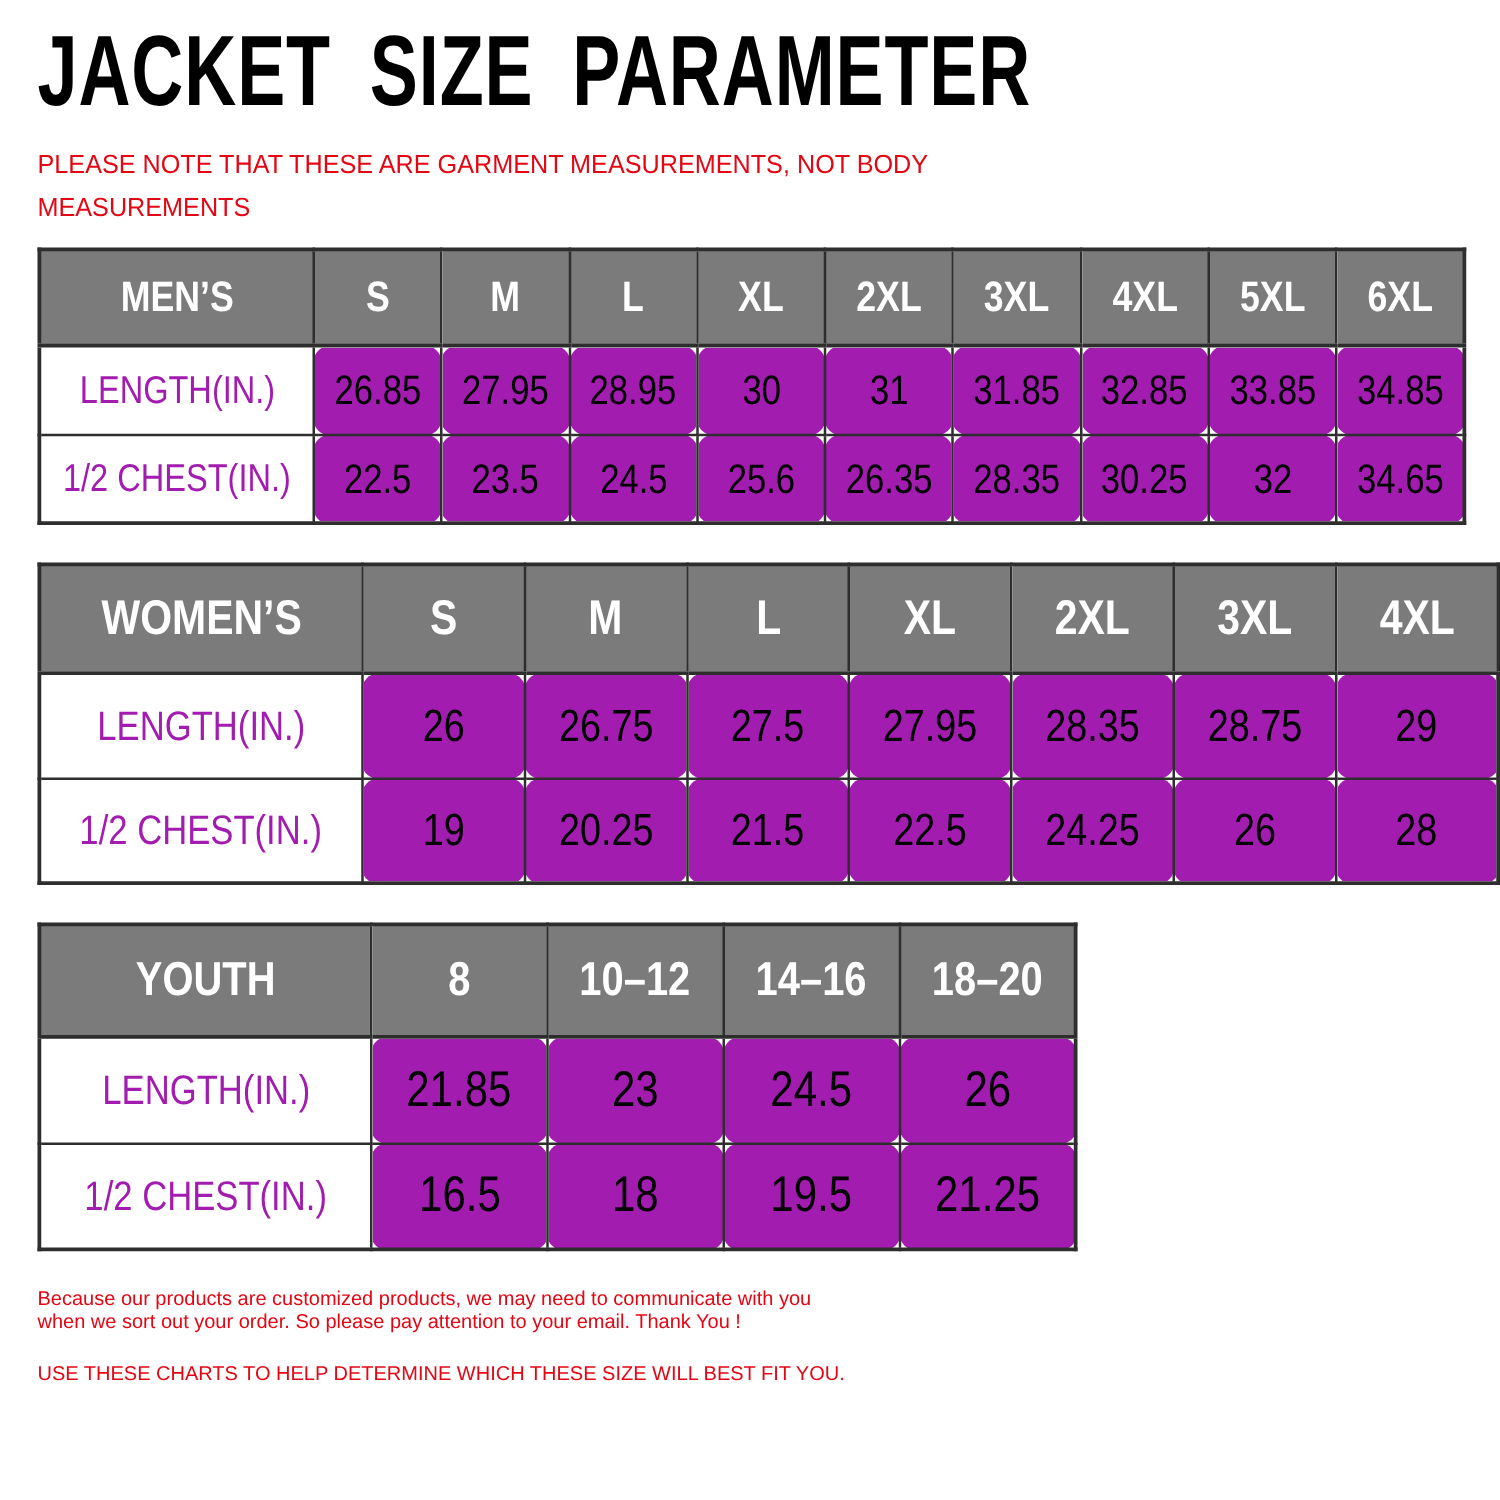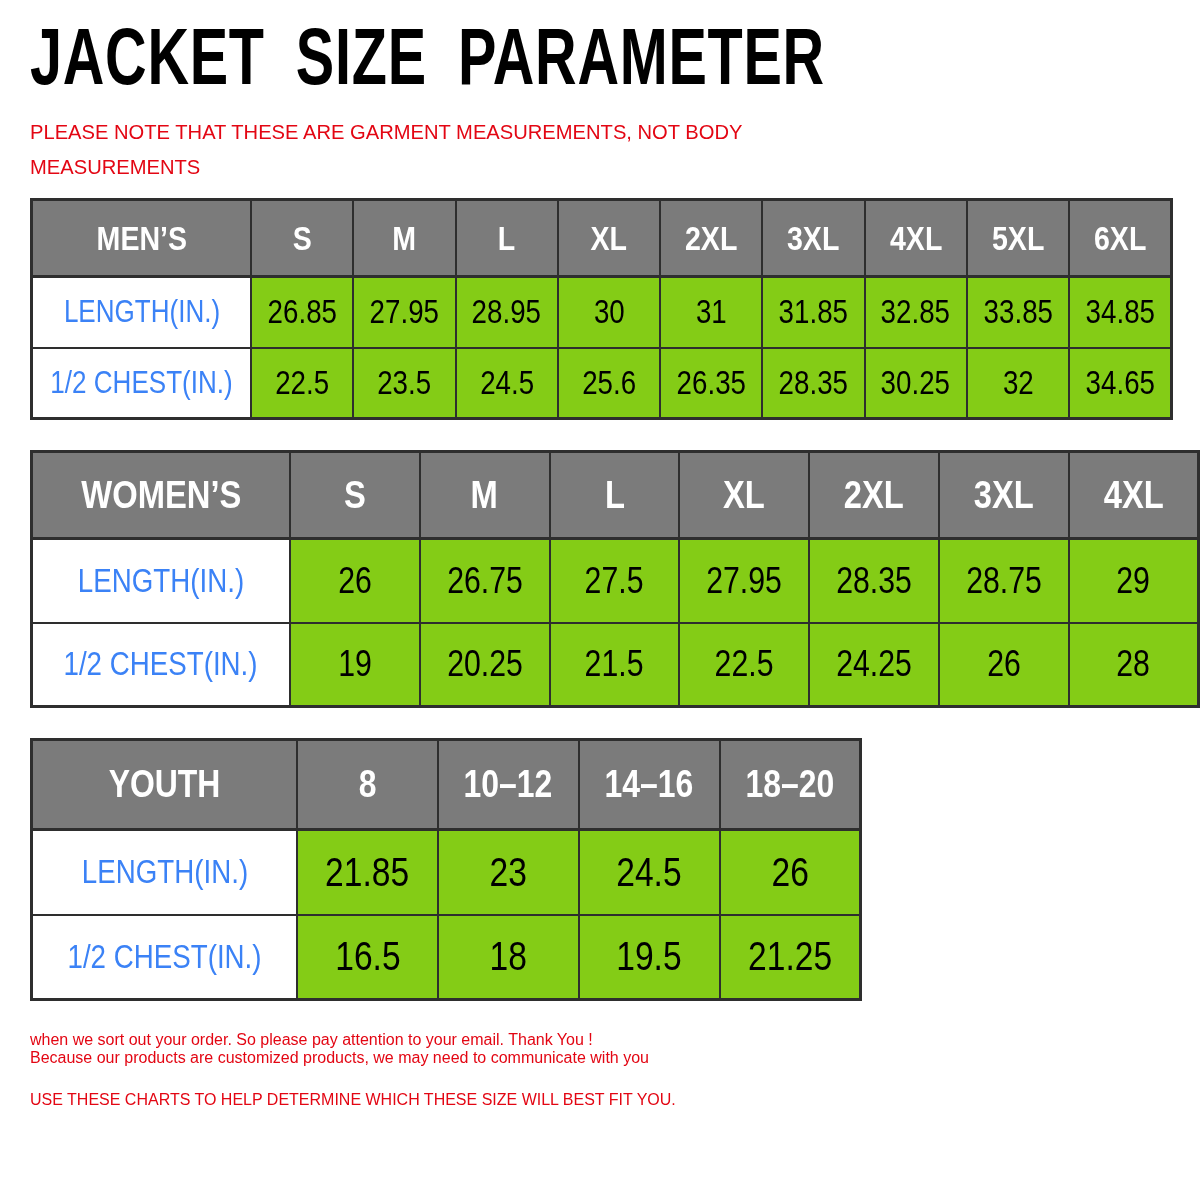--- a/index.html
+++ b/index.html
@@ -60,26 +60,27 @@
     white-space: nowrap;
   }
   table.size-table thead th {
     background: #7b7b7b;
     color: #ffffff;
     font-weight: bold;
     border-bottom: 3px solid #2e2e2e;
   }
   table.size-table tbody th {
     background: #ffffff;
-    color: #3b82f6;
+    color: #a21caf;
     font-weight: normal;
   }
   table.size-table td {
-    background: #84cc16;
+    background: #a21caf;
     color: #000000;
+    border-radius: 12px;
   }
   .cellval {
     display: inline-block;
     transform: scaleX(0.84);
     transform-origin: center center;
   }
   
   table.mens { width: 1143px; margin-top: 14px; }
   table.mens thead tr { height: 77px; }
   table.mens tbody tr { height: 71px; }
@@ -235,22 +236,22 @@
           <td><span class="cellval">18</span></td>
           <td><span class="cellval">19.5</span></td>
           <td><span class="cellval">21.25</span></td>
         </tr>
       </tbody>
     </table>
 
   <div class="footer">
     <p class="para1">
       </p>
+      <div>Because our products are customized products, we may need to communicate with you</div>
       <div>when we sort out your order. So please pay attention to your email. Thank You !</div>
-      <div>Because our products are customized products, we may need to communicate with you</div>
     <p></p>
     <p class="para2">
       </p>
       <div>USE THESE CHARTS TO HELP DETERMINE WHICH THESE SIZE WILL BEST FIT YOU.</div>
     <p></p>
   </div>
 
 </div>
 
 </body></html>

